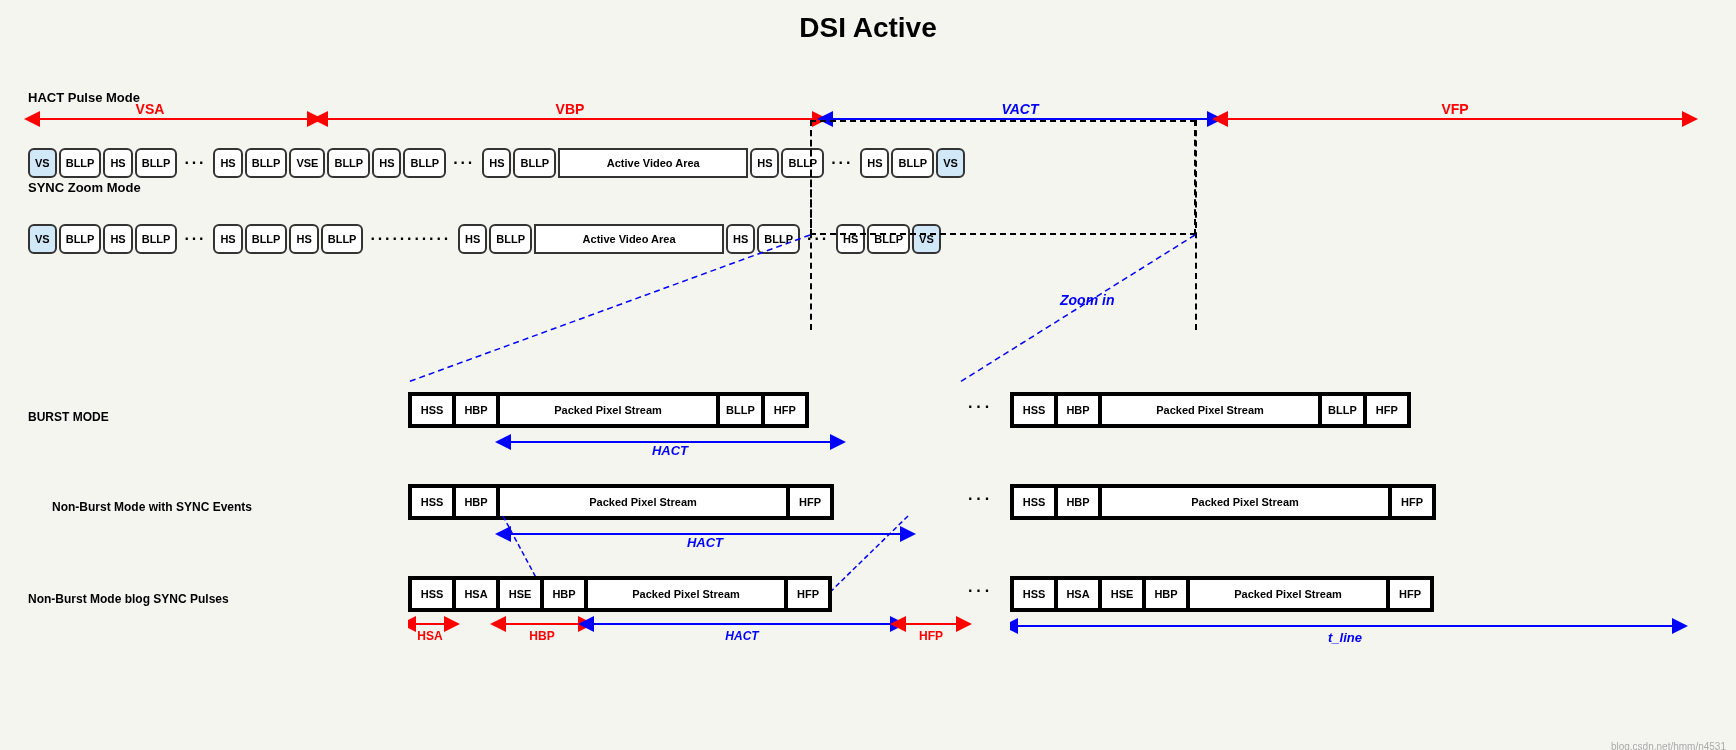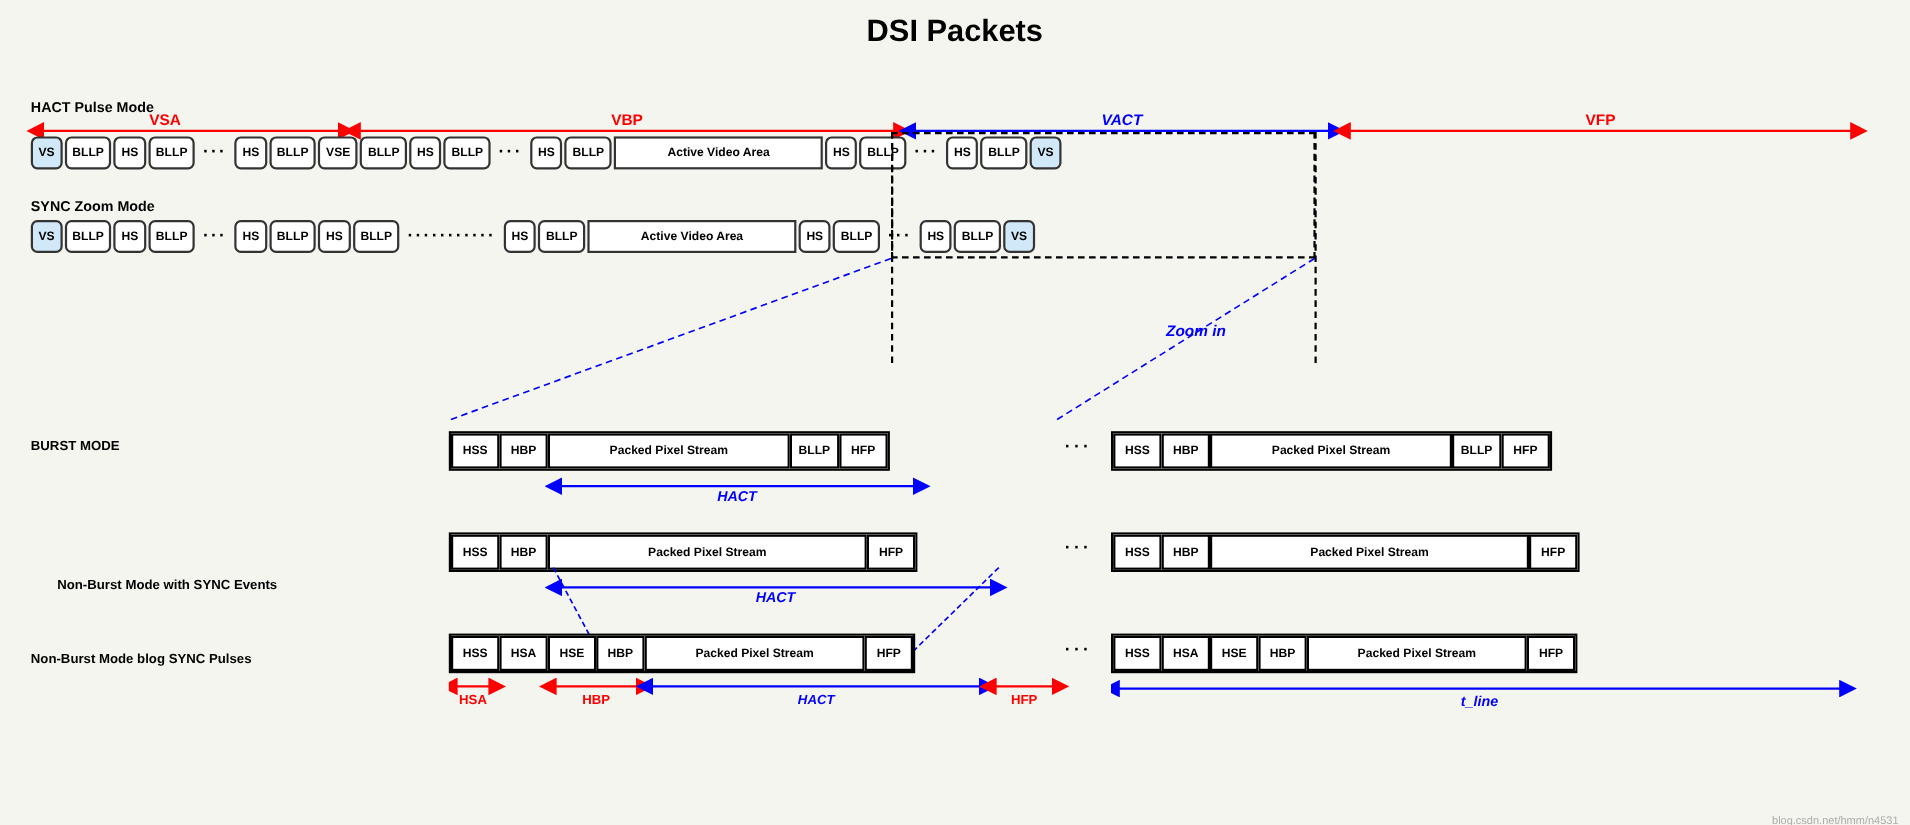--- a/index.html
+++ b/index.html
@@ -38,20 +38,21 @@
       font-size: 11px;
       font-weight: bold;
       background: #fff;
       white-space: nowrap;
       min-width: 28px;
       text-align: center;
       height: 30px;
       display: flex;
       align-items: center;
       justify-content: center;
+      margin-top: 24px;
     }
     .pkt.shaded {
       background: #d0e8f8;
     }
     .pkt.wide {
       min-width: 160px;
       border-radius: 0;
     }
     .pkt.dots {
       border: none;
@@ -102,21 +103,21 @@
     }
     .watermark {
       position: absolute;
       font-size: 10px;
       color: #aaa;
     }
   </style>
 </head>
 <body>
 
-<div class="main-title">DSI Packets</div>
+<div class="main-title">DSI Active</div>
 
 <div class="diagram-container">
 
   <div class="section-label" style="left:28px;top:38px;">HACT Pulse Mode</div>
 
   <svg style="position:absolute;top:52px;left:0;width:1736px;height:30px;overflow:visible;">
     <defs>
       <marker id="arrowRed" markerWidth="8" markerHeight="8" refX="4" refY="4" orient="auto">
         <path d="M0,0 L8,4 L0,8 Z" fill="red"></path>
       </marker>
@@ -199,21 +200,21 @@
 
   <div class="zoom-label" style="left:1060px;top:240px;">Zoom in</div>
 
   <svg style="position:absolute;top:0;left:0;width:1736px;height:750px;pointer-events:none;">
 
     <line x1="810" y1="183" x2="408" y2="330" stroke="blue" stroke-width="1.5" stroke-dasharray="6,4"></line>
 
     <line x1="1195" y1="183" x2="960" y2="330" stroke="blue" stroke-width="1.5" stroke-dasharray="6,4"></line>
   </svg>
 
-  <div class="mode-label" style="left:28px;top:346px;">BURST MODE</div>
+  <div class="mode-label" style="left:28px;top:358px;">BURST MODE</div>
 
   <div style="position:absolute;top:340px;left:408px;display:flex;border:2px solid #000;">
     <div class="bpkt small">HSS</div>
     <div class="bpkt small" style="border-left:2px solid #000;">HBP</div>
     <div class="bpkt" style="min-width:220px;border-left:2px solid #000;">Packed Pixel Stream</div>
     <div class="bpkt small" style="border-left:2px solid #000;">BLLP</div>
     <div class="bpkt small" style="border-left:2px solid #000;">HFP</div>
   </div>
 
   <div style="position:absolute;top:346px;left:968px;font-size:16px;font-weight:bold;letter-spacing:3px;">···</div>
@@ -233,21 +234,21 @@
       </marker>
       <marker id="arrowBlue2L" markerWidth="8" markerHeight="8" refX="4" refY="4" orient="auto-start-reverse">
         <path d="M0,0 L8,4 L0,8 Z" fill="blue"></path>
       </marker>
     </defs>
 
     <line x1="95" y1="15" x2="430" y2="15" stroke="blue" stroke-width="2" marker-start="url(#arrowBlue2L)" marker-end="url(#arrowBlue2)"></line>
     <text x="262" y="28" fill="blue" font-size="13" font-style="italic" font-weight="bold" text-anchor="middle" font-family="Arial">HACT</text>
   </svg>
 
-  <div class="mode-label" style="left:28px;top:472px;padding-left:24px;">Non-Burst Mode with SYNC Events</div>
+  <div class="mode-label" style="left:28px;top:448px;padding-left:24px;">Non-Burst Mode with SYNC Events</div>
 
   <div style="position:absolute;top:432px;left:408px;display:flex;border:2px solid #000;">
     <div class="bpkt small">HSS</div>
     <div class="bpkt small" style="border-left:2px solid #000;">HBP</div>
     <div class="bpkt" style="min-width:290px;border-left:2px solid #000;">Packed Pixel Stream</div>
     <div class="bpkt small" style="border-left:2px solid #000;">HFP</div>
   </div>
 
   <div style="position:absolute;top:438px;left:968px;font-size:16px;font-weight:bold;letter-spacing:3px;">···</div>
 

